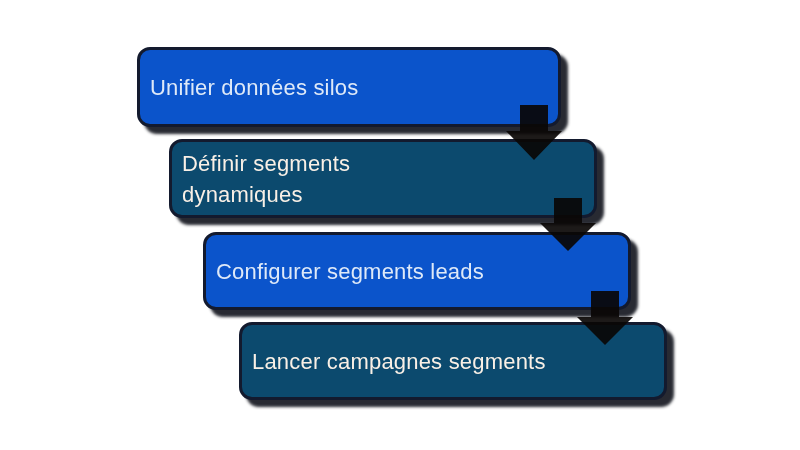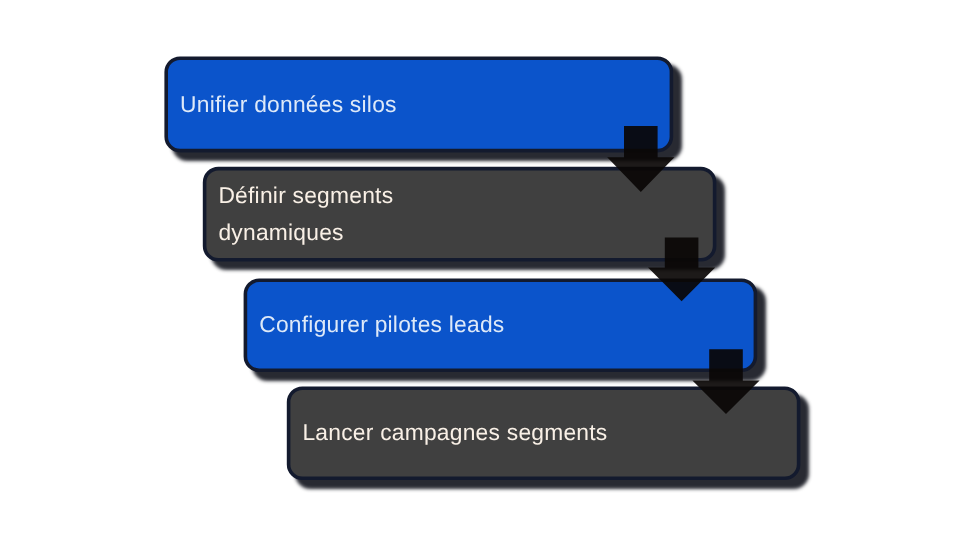--- a/index.html
+++ b/index.html
@@ -18,28 +18,28 @@
   .step {
     position: absolute;
     box-sizing: border-box;
     border: 3px solid #131A2E;
     border-radius: 13px;
     box-shadow: 7px 7px 3px rgba(10, 13, 22, 0.88);
     display: flex;
     align-items: center;
   }
   .step .label {
-    font-size: 19px;
+    font-size: 22px;
     line-height: 31px;
     padding: 0 16px 0 10px;
     white-space: pre-line;
     letter-spacing: 0.2px;
   }
   .c-blue   { background: #0B54CB; }
-  .c-orange { background: #404040; }
+  .c-orange { background: #0c4a6e; }
   .c-blue .label   { color: #DEE9F8; }
   .c-orange .label { color: #F9F0E6; }
 
   .step-1 { left: 137px; top: 47px;  width: 424px; height: 80px; }
   .step-2 { left: 169px; top: 139px; width: 428px; height: 79px; }
   .step-3 { left: 203px; top: 232px; width: 428px; height: 78px; }
   .step-4 { left: 239px; top: 322px; width: 428px; height: 78px; }
 
   .arrows {
     position: absolute;
@@ -58,21 +58,21 @@
   <div class="step step-1 c-blue">
     <span class="label">Unifier données silos</span>
   </div>
 
   <div class="step step-2 c-orange">
     <span class="label">Définir segments
 dynamiques</span>
   </div>
 
   <div class="step step-3 c-blue">
-    <span class="label">Configurer pilotes leads</span>
+    <span class="label">Configurer segments leads</span>
   </div>
 
   <div class="step step-4 c-orange">
     <span class="label">Lancer campagnes segments</span>
   </div>
 
   <svg class="arrows" viewBox="0 0 800 450" xmlns="http://www.w3.org/2000/svg">
     <polygon fill="#0A0705" fill-opacity="0.92" points="520,105 548,105 548,131 562,131 534,160 506,131 520,131"></polygon>
     <polygon fill="#0A0705" fill-opacity="0.92" points="554,198 582,198 582,223 596,223 568,251 540,223 554,223"></polygon>
     <polygon fill="#0A0705" fill-opacity="0.92" points="591,291 619,291 619,317 633,317 605,345 577,317 591,317"></polygon>

